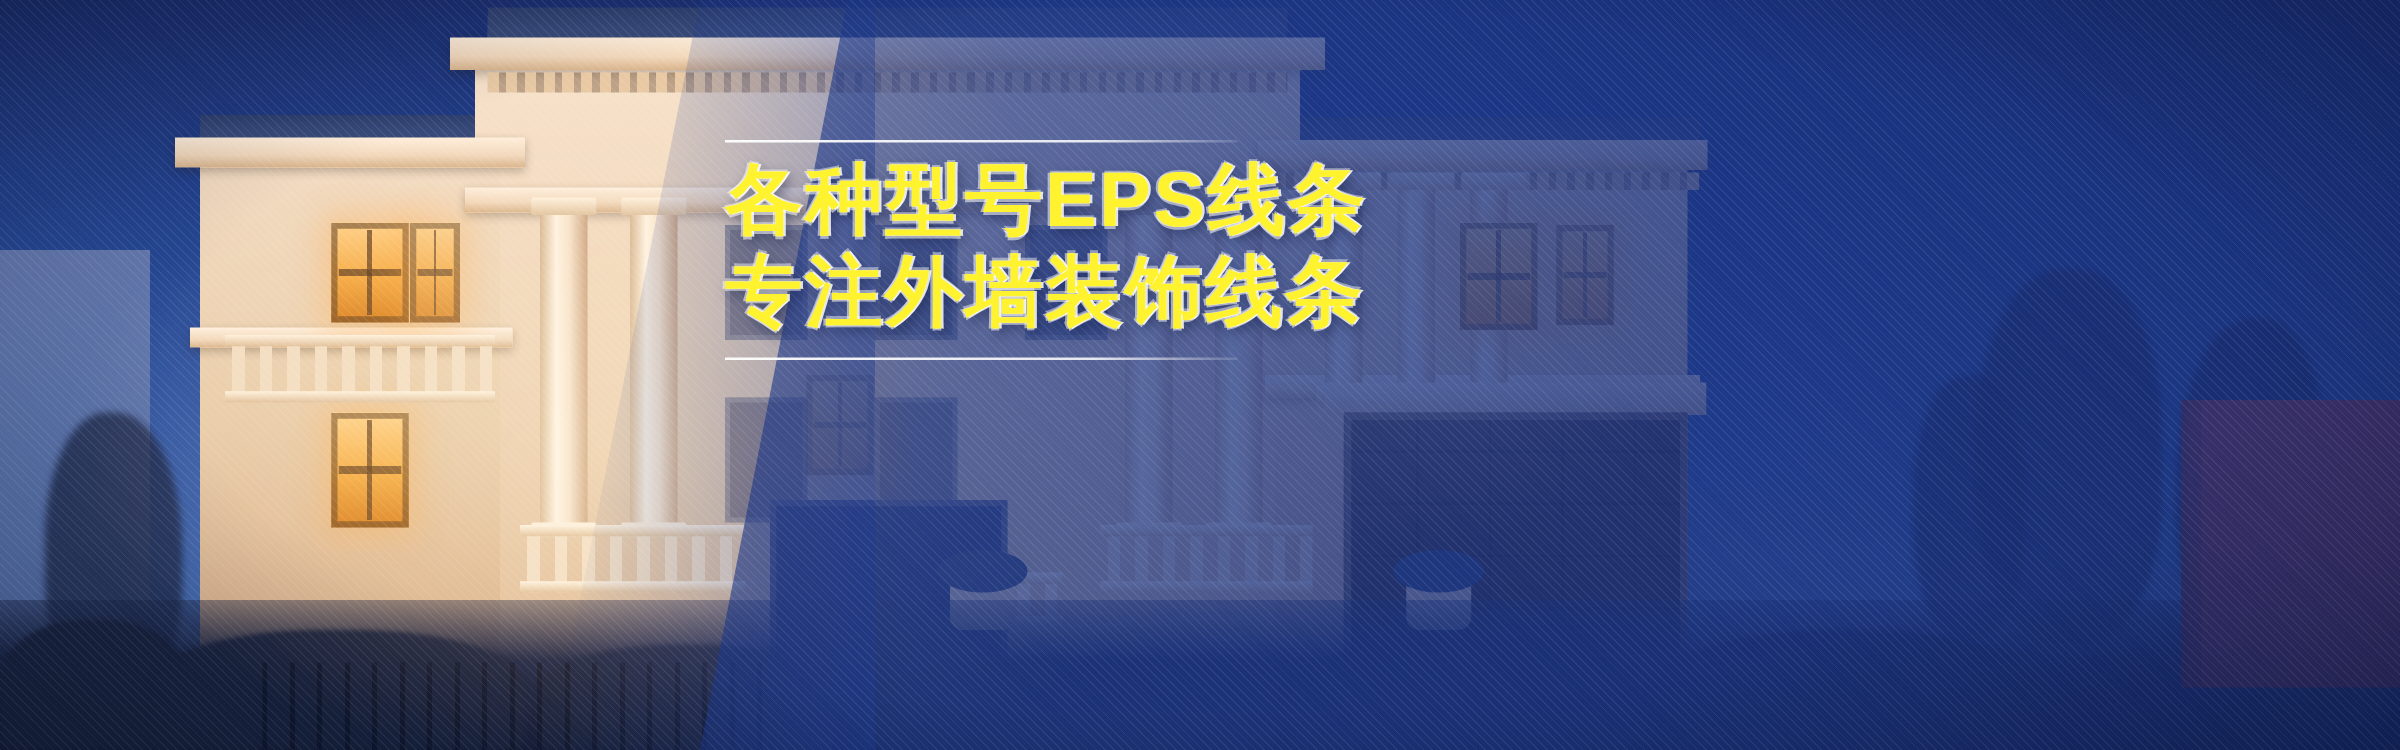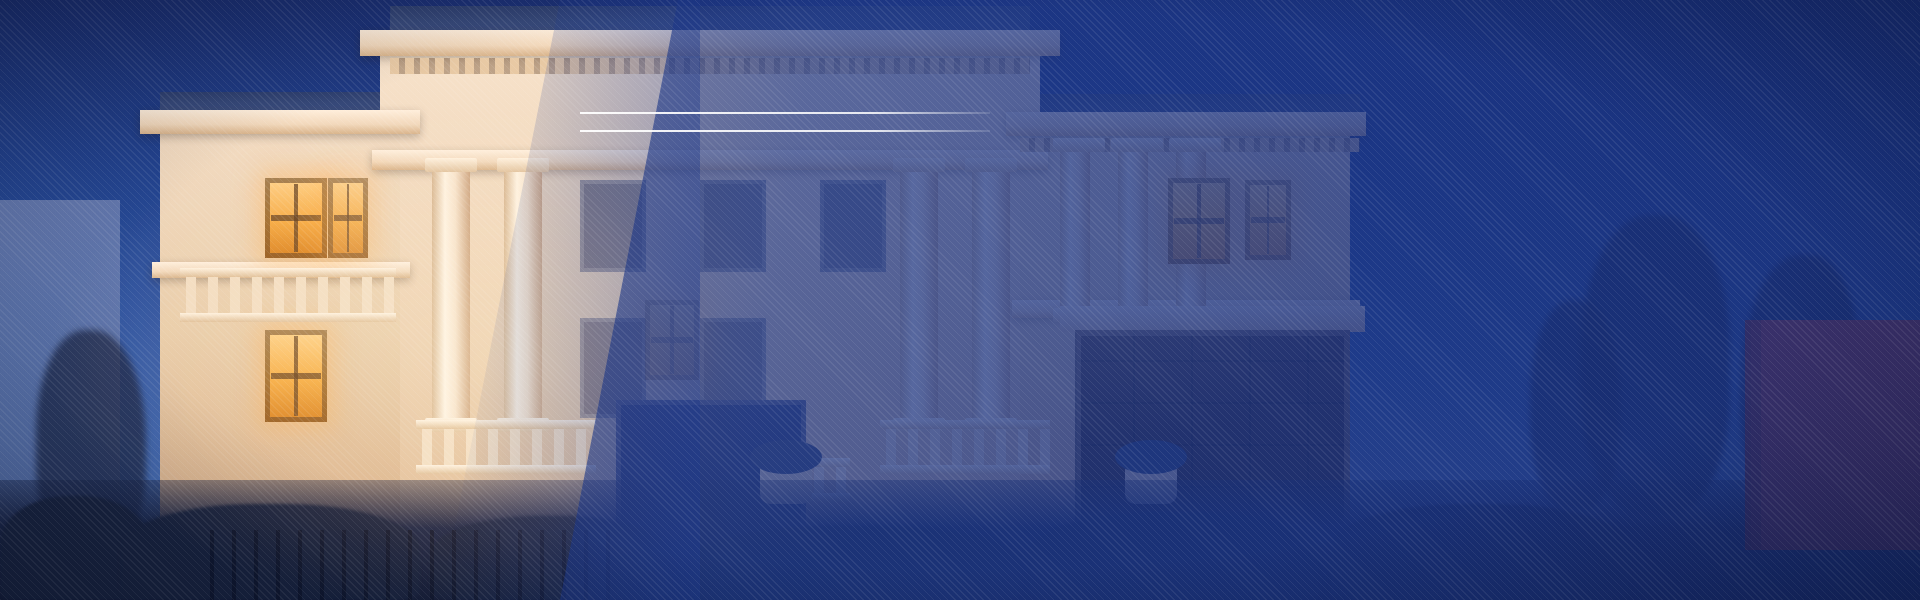--- a/index.html
+++ b/index.html
@@ -429,19 +429,21 @@
 
   <div class="blue-panel-soft"></div>
   <div class="blue-panel"></div>
   <div class="hatch"></div>
   <div class="vignette"></div>
 
   <div class="copy">
 
     <div class="rule top"></div>
 
-
+    <div class="headline">各种型号EPS线条</div>
+
+    <div class="headline">专注外墙装饰线条</div>
 
 
     <div class="rule bottom"></div>
   </div>
 
 </div>
 
 </body></html>

